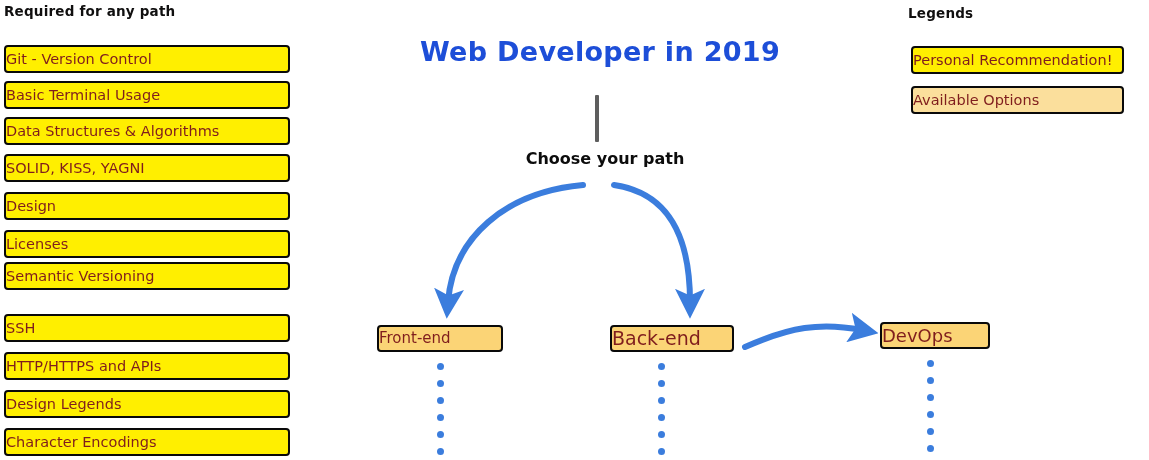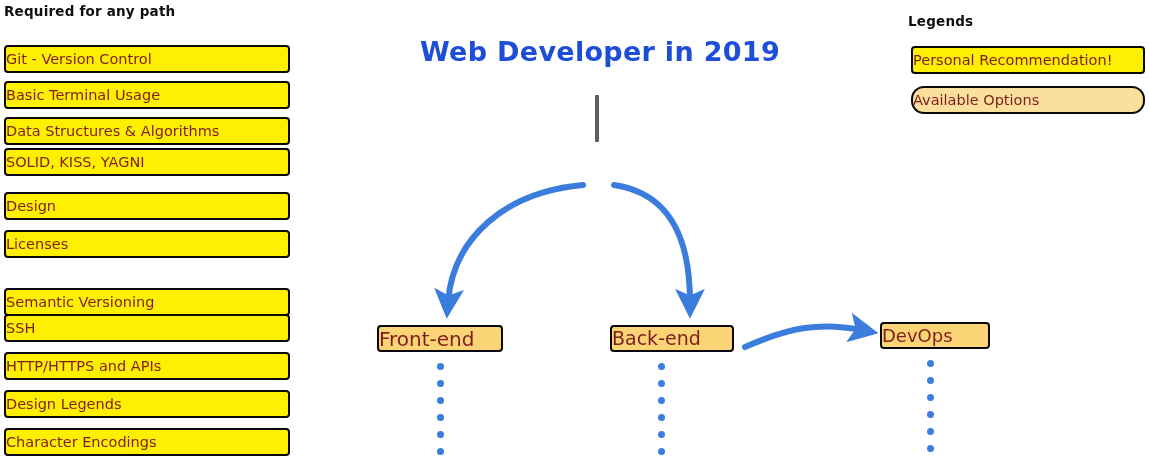--- a/index.html
+++ b/index.html
@@ -24,21 +24,21 @@
   .section-heading {
     position: absolute;
     font-family: "DejaVu Sans", sans-serif;
     font-size: 13.5px;
     font-weight: bold;
     color: #100f0f;
     letter-spacing: 0.2px;
     white-space: nowrap;
   }
   #required-heading { left: 4px;  top: 3px; }
-  #legends-heading  { left: 908px; top: 13px; }
+  #legends-heading  { left: 908px; top: 5px; }
 
   
   .node {
     position: absolute;
     box-sizing: border-box;
     border: 2.5px solid #090909;
     border-radius: 4px;
     display: flex;
     align-items: center;
     font-family: "DejaVu Sans", sans-serif;
@@ -55,26 +55,26 @@
   #required-list .node {
     left: 4px;
     width: 286px;
     height: 28px;
     font-size: 14.5px;
   }
 
   
   #legend-list .node {
     left: 911px;
-    width: 234px;
+    width: 213px;
     height: 28px;
     font-size: 14.5px;
   }
   #legend-item-0 { top: 46px; }
-  #legend-item-1 { top: 86px; border-radius: 13px; }
+  #legend-item-1 { top: 86px; }
 
   
   #diagram-title {
     position: absolute;
     left: 420px;
     top: 36px;
     width: 360px;
     text-align: center;
     font-family: "DejaVu Sans", sans-serif;
     font-size: 27px;
@@ -101,21 +101,21 @@
     width: 300px;
     text-align: center;
     font-family: "DejaVu Sans", sans-serif;
     font-size: 16px;
     font-weight: bold;
     color: #0c0c0c;
     white-space: nowrap;
   }
 
   
-  #node-frontend { left: 377px; top: 325px; width: 126px; height: 27px; font-size: 20px; }
+  #node-frontend { left: 377px; top: 325px; width: 126px; height: 27px; font-size: 15px; }
   #node-backend  { left: 610px; top: 325px; width: 124px; height: 27px; font-size: 19px; }
   #node-devops   { left: 880px; top: 322px; width: 110px; height: 27px; font-size: 18px; }
 
   
   #arrow-layer {
     position: absolute;
     left: 0;
     top: 0;
     width: 1149px;
     height: 460px;
@@ -148,30 +148,30 @@
   <div id="required-list">
     <div class="node yellow" id="required-item-0" style="top:45px">
       <span>Git - Version Control</span>
     </div>
     <div class="node yellow" id="required-item-1" style="top:81px">
       <span>Basic Terminal Usage</span>
     </div>
     <div class="node yellow" id="required-item-2" style="top:117px">
       <span>Data Structures &amp; Algorithms</span>
     </div>
-    <div class="node yellow" id="required-item-3" style="top:148px">
+    <div class="node yellow" id="required-item-3" style="top:154px">
       <span>SOLID, KISS, YAGNI</span>
     </div>
     <div class="node yellow" id="required-item-4" style="top:192px">
       <span>Design</span>
     </div>
     <div class="node yellow" id="required-item-5" style="top:230px">
       <span>Licenses</span>
     </div>
-    <div class="node yellow" id="required-item-6" style="top:288px">
+    <div class="node yellow" id="required-item-6" style="top:262px">
       <span>Semantic Versioning</span>
     </div>
     <div class="node yellow" id="required-item-7" style="top:314px">
       <span>SSH</span>
     </div>
     <div class="node yellow" id="required-item-8" style="top:352px">
       <span>HTTP/HTTPS and APIs</span>
     </div>
     <div class="node yellow" id="required-item-9" style="top:390px">
       <span>Design Legends</span>
@@ -189,20 +189,21 @@
     </div>
     <div class="node tan-light" id="legend-item-1">
       <span>Available Options</span>
     </div>
   </div>
 
   <div id="diagram-title">Web Developer in 2019</div>
 
   <div id="trunk-line"></div>
 
+  <div id="choose-path-label">Choose your path</div>
 
   <svg id="arrow-layer" viewBox="0 0 1149 460" xmlns="http://www.w3.org/2000/svg">
     <defs>
       <marker id="arrowhead-blue" markerWidth="5" markerHeight="5" refX="2.2" refY="2.5" orient="auto" markerUnits="strokeWidth">
         <path d="M0,0 L5,2.5 L0,5 L1.1,2.5 Z" fill="#3b7ddd"></path>
       </marker>
     </defs>
 
     <path d="M 583,185 C 505,192 453,238 448,302" fill="none" stroke="#3b7ddd" stroke-width="6" stroke-linecap="round" marker-end="url(#arrowhead-blue)"></path>
 

